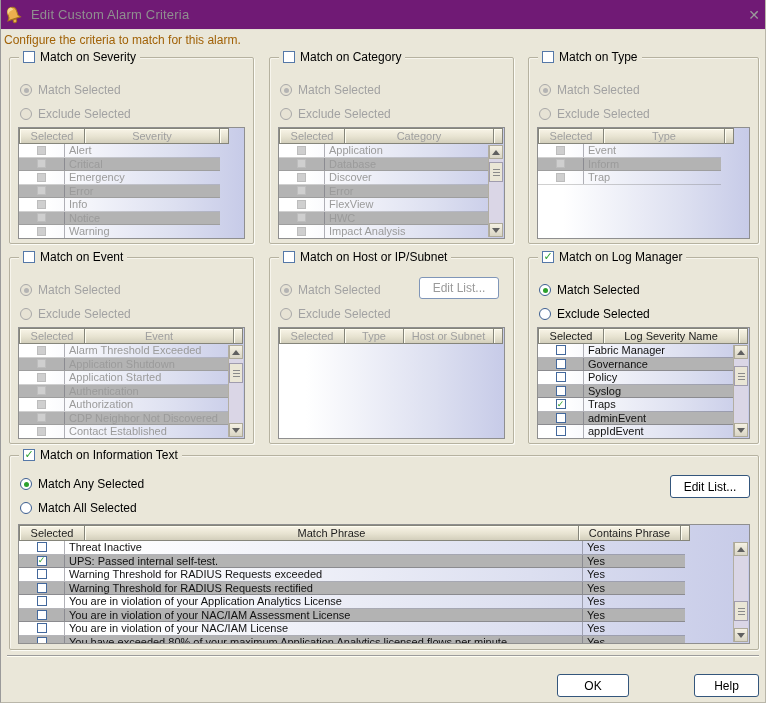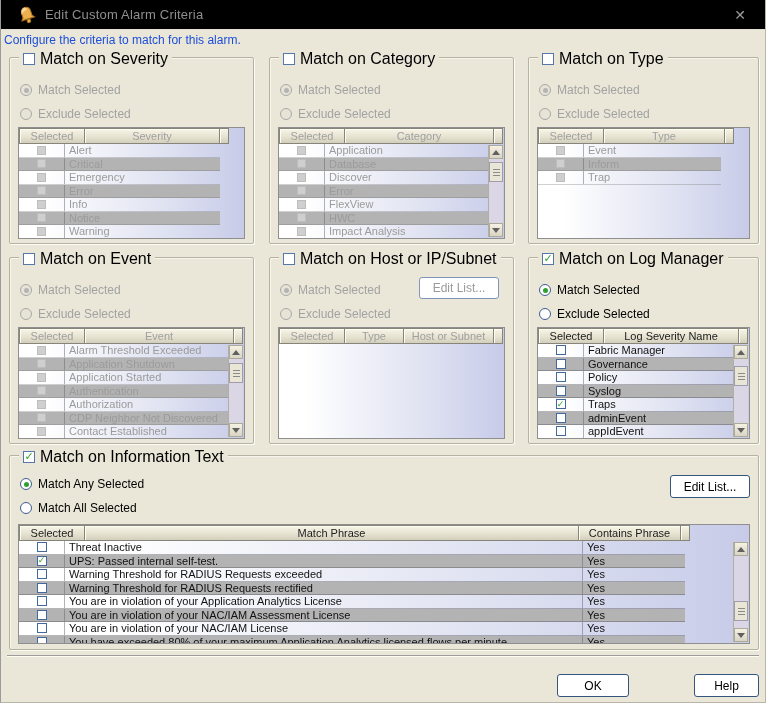--- a/index.html
+++ b/index.html
@@ -3,31 +3,31 @@
 <meta charset="utf-8">
 <style>
   html,body{margin:0;padding:0;background:#fff;}
   *{box-sizing:border-box;}
   .dialog{
     position:relative;width:766px;height:703px;overflow:hidden;
     font-family:"Liberation Sans","DejaVu Sans",sans-serif;
     background:#eae7d9;border-left:1px solid #9a9a9a;border-right:1px solid #b9b6a9;border-bottom:1px solid #b9b6a9;
   }
   
-  .titlebar{position:absolute;left:0;top:0;right:0;height:30px;background:#000000;
-    border-bottom:1px solid #e3dfd3;display:flex;align-items:center;padding:0 16px;}
+  .titlebar{position:absolute;left:0;top:0;right:0;height:30px;background:#701a75;
+    border-bottom:1px solid #e3dfd3;display:flex;align-items:center;padding:0 2px;}
   .titlebar .bell{width:20px;height:20px;margin-right:8px;flex:none;}
   .title-text{font-size:13px;color:#8f8f8f;letter-spacing:.2px;}
   .close-x{margin-left:auto;font-size:14px;color:#9a9a9a;cursor:default;padding:0 3px;}
-  .intro{position:absolute;left:3px;top:33px;font-size:12px;color:#1d4ed8;}
+  .intro{position:absolute;left:3px;top:33px;font-size:12px;color:#a16207;}
   
   .panel{position:absolute;border:1px solid #b6b2a0;border-radius:2px;
     box-shadow:1px 1px 0 rgba(255,255,250,.85), inset 1px 1px 0 rgba(255,255,250,.6);}
   .legend{position:absolute;top:-8px;left:9px;display:flex;align-items:center;gap:5px;
-    background:#eae7d9;padding:0 4px;font-size:16px;color:#000;white-space:nowrap;}
+    background:#eae7d9;padding:0 4px;font-size:12px;color:#000;white-space:nowrap;}
   .cb{width:12px;height:12px;background:#fff;border:1px solid #5578a8;flex:none;
     display:flex;align-items:center;justify-content:center;}
   .cb.checked::after{content:"✓";color:#2da12d;font-size:11px;font-weight:bold;line-height:1;margin-top:-1px;}
   .radio-line{position:absolute;left:10px;display:flex;align-items:center;gap:6px;font-size:12px;color:#000;white-space:nowrap;}
   .rl1{top:25px;} .rl2{top:49px;}
   .radio{width:12px;height:12px;border-radius:50%;background:#fff;border:1px solid #3c5e90;flex:none;
     display:flex;align-items:center;justify-content:center;}
   .radio.sel::after{content:"";width:5px;height:5px;border-radius:50%;background:#2da12d;}
   .radio.dis{border-color:#a8a8a8;background:#e7e3d5;}
   .radio.dis.sel::after{background:#b4b4b4;}

